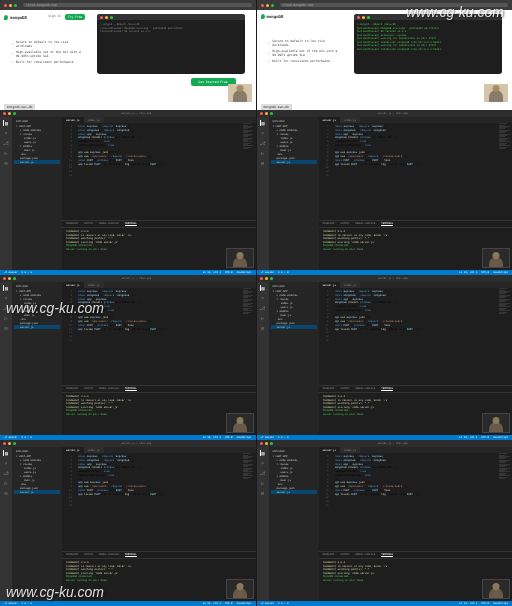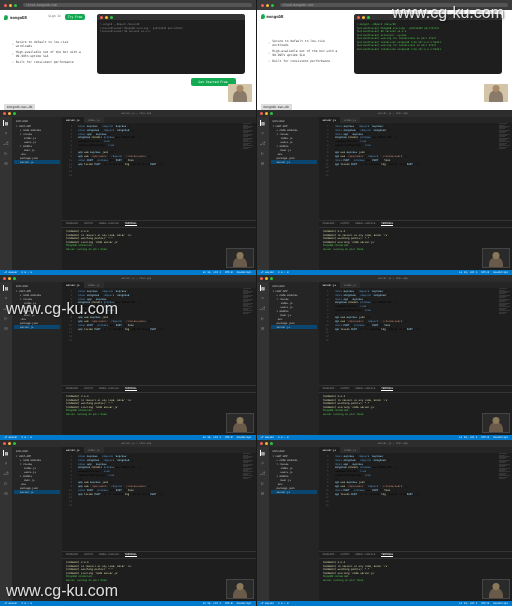--- a/index.html
+++ b/index.html
@@ -87,21 +87,21 @@
   .tt.active { color: #fff; border-bottom: 1px solid #fff; }
   .terminal-content { flex: 1; padding: 2px 4px; font-size: 2.5px; line-height: 1.4; overflow: hidden; }
   
   .statusbar { height: 5px; background: #007acc; display: flex; align-items: center; padding: 0 4px; font-size: 2.5px; color: #fff; justify-content: space-between; }
   .sb-left, .sb-right { display: flex; gap: 4px; }
   
   .ide-webcam { position: absolute; bottom: 7px; right: 2px; width: 28px; height: 20px; background: #2a2a2a; border: 1px solid #444; overflow: hidden; z-index: 10; }
   .ide-webcam .webcam-person { margin-top: 8px; background: #6a5a4a; }
   .ide-webcam .webcam-head { background: #8a7a5a; }
   
-  .watermark { position: absolute; font-size: 16px; font-family: Arial; color: rgba(255,255,255,0.85); text-shadow: 1px 1px 2px rgba(0,0,0,0.6); z-index: 100; pointer-events: none; }
+  .watermark { position: absolute; font-size: 14px; font-family: Arial; font-style: italic; color: rgba(255,255,255,0.85); text-shadow: 1px 1px 2px rgba(0,0,0,0.6); z-index: 100; pointer-events: none; }
   .wm-top { top: 4px; right: 8px; }
   .wm-mid { top: 300px; left: 6px; }
   .wm-bot { bottom: 6px; left: 6px; }
 </style>
 </head>
 <body>
 
 <div class="grid">
 
   <div class="row">

